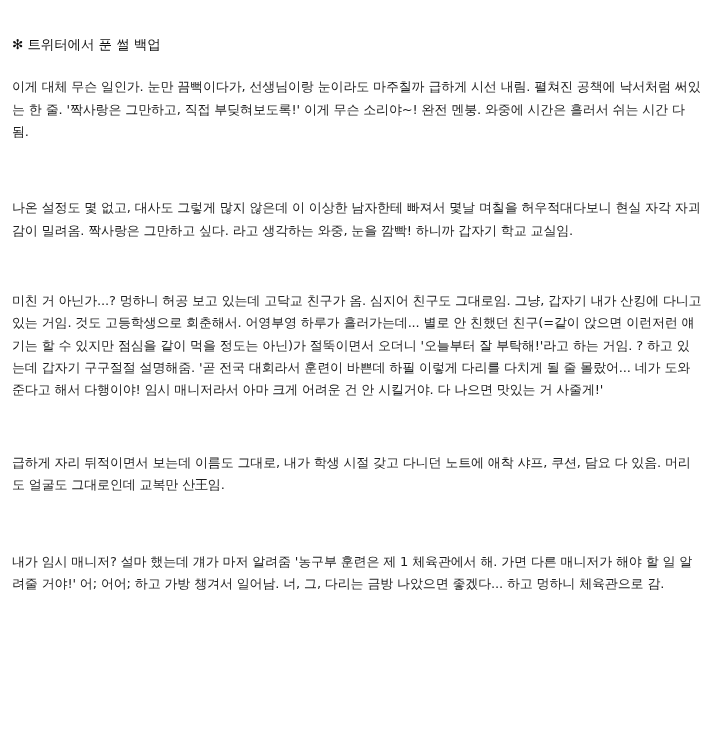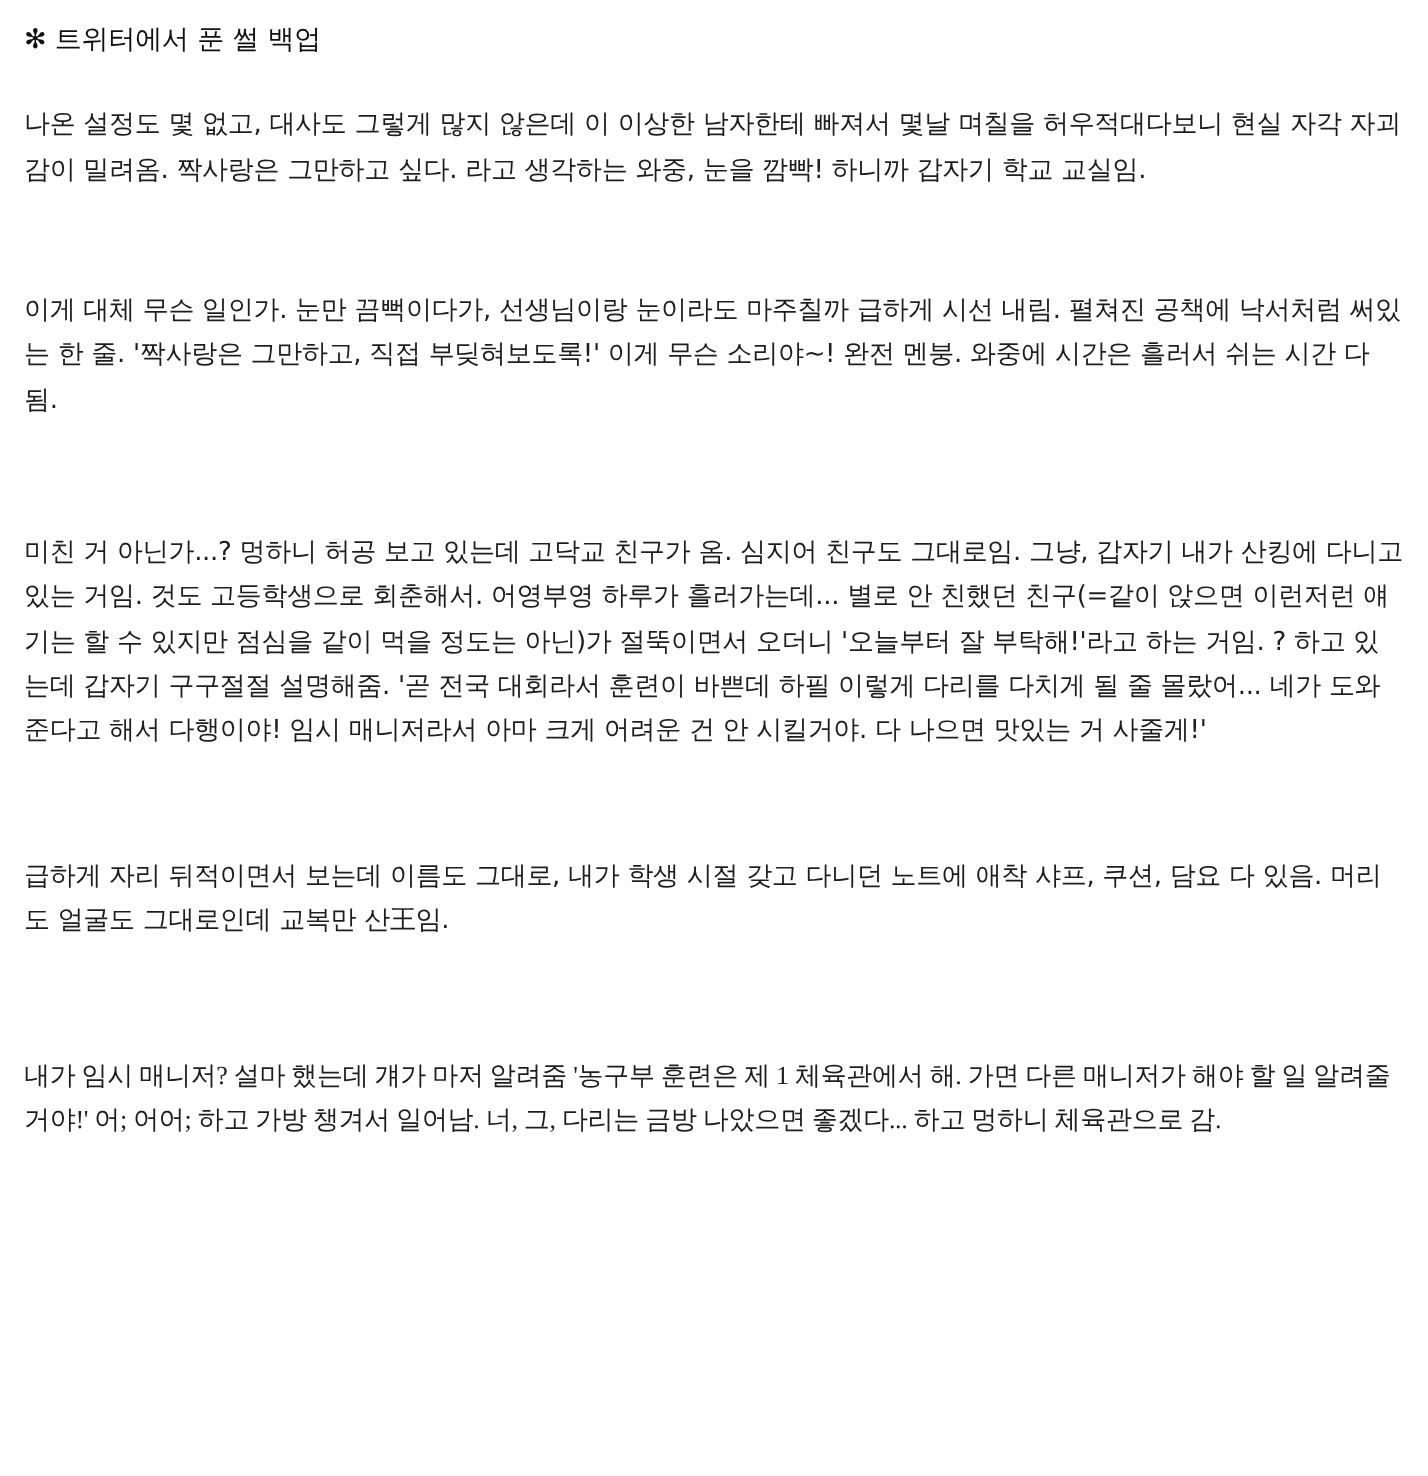--- a/index.html
+++ b/index.html
@@ -11,56 +11,56 @@
     width: 714px;
     height: 738px;
     font-family: "DejaVu Sans", "Liberation Sans", sans-serif;
     color: #1a1a1a;
     overflow: hidden;
   }
   .page {
     width: 714px;
     box-sizing: border-box;
     padding: 10px 12px 0 12px;
+    margin-top: 24px;
   }
   .post-title {
     font-size: 13.5px;
     line-height: 1.5;
     color: #111111;
     font-weight: 400;
     margin: 0 0 22px 0;
     letter-spacing: -0.1px;
   }
   .para {
     font-size: 13px;
     line-height: 1.72;
     color: #1d1d1d;
     margin: 0 0 52px 0;
     text-align: left;
     word-break: break-all;
     letter-spacing: -0.15px;
   }
   .para:last-child {
     margin-bottom: 0;
-    font-family: Liberation Serif, serif;
   }
   .gap-sm { margin-bottom: 48px; }
   .gap-md { margin-bottom: 50px; }
   .gap-lg { margin-bottom: 54px; }
 </style>
 </head>
 <body>
 
 <div class="page">
 
   <div class="post-title">✻ 트위터에서 푼 썰 백업</div>
 
+  <p class="para gap-lg">이게 대체 무슨 일인가. 눈만 끔뻑이다가, 선생님이랑 눈이라도 마주칠까 급하게 시선 내림. 펼쳐진 공책에 낙서처럼 써있는 한 줄. '짝사랑은 그만하고, 직접 부딪혀보도록!' 이게 무슨 소리야~! 완전 멘붕. 와중에 시간은 흘러서 쉬는 시간 다 됨.</p>
+
   <p class="para gap-sm">나온 설정도 몇 없고, 대사도 그렇게 많지 않은데 이 이상한 남자한테 빠져서 몇날 며칠을 허우적대다보니 현실 자각 자괴감이 밀려옴. 짝사랑은 그만하고 싶다. 라고 생각하는 와중, 눈을 깜빡! 하니까 갑자기 학교 교실임.</p>
-
-  <p class="para gap-lg">이게 대체 무슨 일인가. 눈만 끔뻑이다가, 선생님이랑 눈이라도 마주칠까 급하게 시선 내림. 펼쳐진 공책에 낙서처럼 써있는 한 줄. '짝사랑은 그만하고, 직접 부딪혀보도록!' 이게 무슨 소리야~! 완전 멘붕. 와중에 시간은 흘러서 쉬는 시간 다 됨.</p>
 
   <p class="para gap-md">미친 거 아닌가...? 멍하니 허공 보고 있는데 고닥교 친구가 옴. 심지어 친구도 그대로임. 그냥, 갑자기 내가 산킹에 다니고 있는 거임. 것도 고등학생으로 회춘해서. 어영부영 하루가 흘러가는데... 별로 안 친했던 친구(=같이 앉으면 이런저런 얘기는 할 수 있지만 점심을 같이 먹을 정도는 아닌)가 절뚝이면서 오더니 '오늘부터 잘 부탁해!'라고 하는 거임. ? 하고 있는데 갑자기 구구절절 설명해줌. '곧 전국 대회라서 훈련이 바쁜데 하필 이렇게 다리를 다치게 될 줄 몰랐어... 네가 도와준다고 해서 다행이야! 임시 매니저라서 아마 크게 어려운 건 안 시킬거야. 다 나으면 맛있는 거 사줄게!'</p>
 
   <p class="para gap-lg">급하게 자리 뒤적이면서 보는데 이름도 그대로, 내가 학생 시절 갖고 다니던 노트에 애착 샤프, 쿠션, 담요 다 있음. 머리도 얼굴도 그대로인데 교복만 산王임.</p>
 
   <p class="para">내가 임시 매니저? 설마 했는데 걔가 마저 알려줌 '농구부 훈련은 제 1 체육관에서 해. 가면 다른 매니저가 해야 할 일 알려줄 거야!' 어; 어어; 하고 가방 챙겨서 일어남. 너, 그, 다리는 금방 나았으면 좋겠다... 하고 멍하니 체육관으로 감.</p>
 
 </div>
 
 </body></html>

